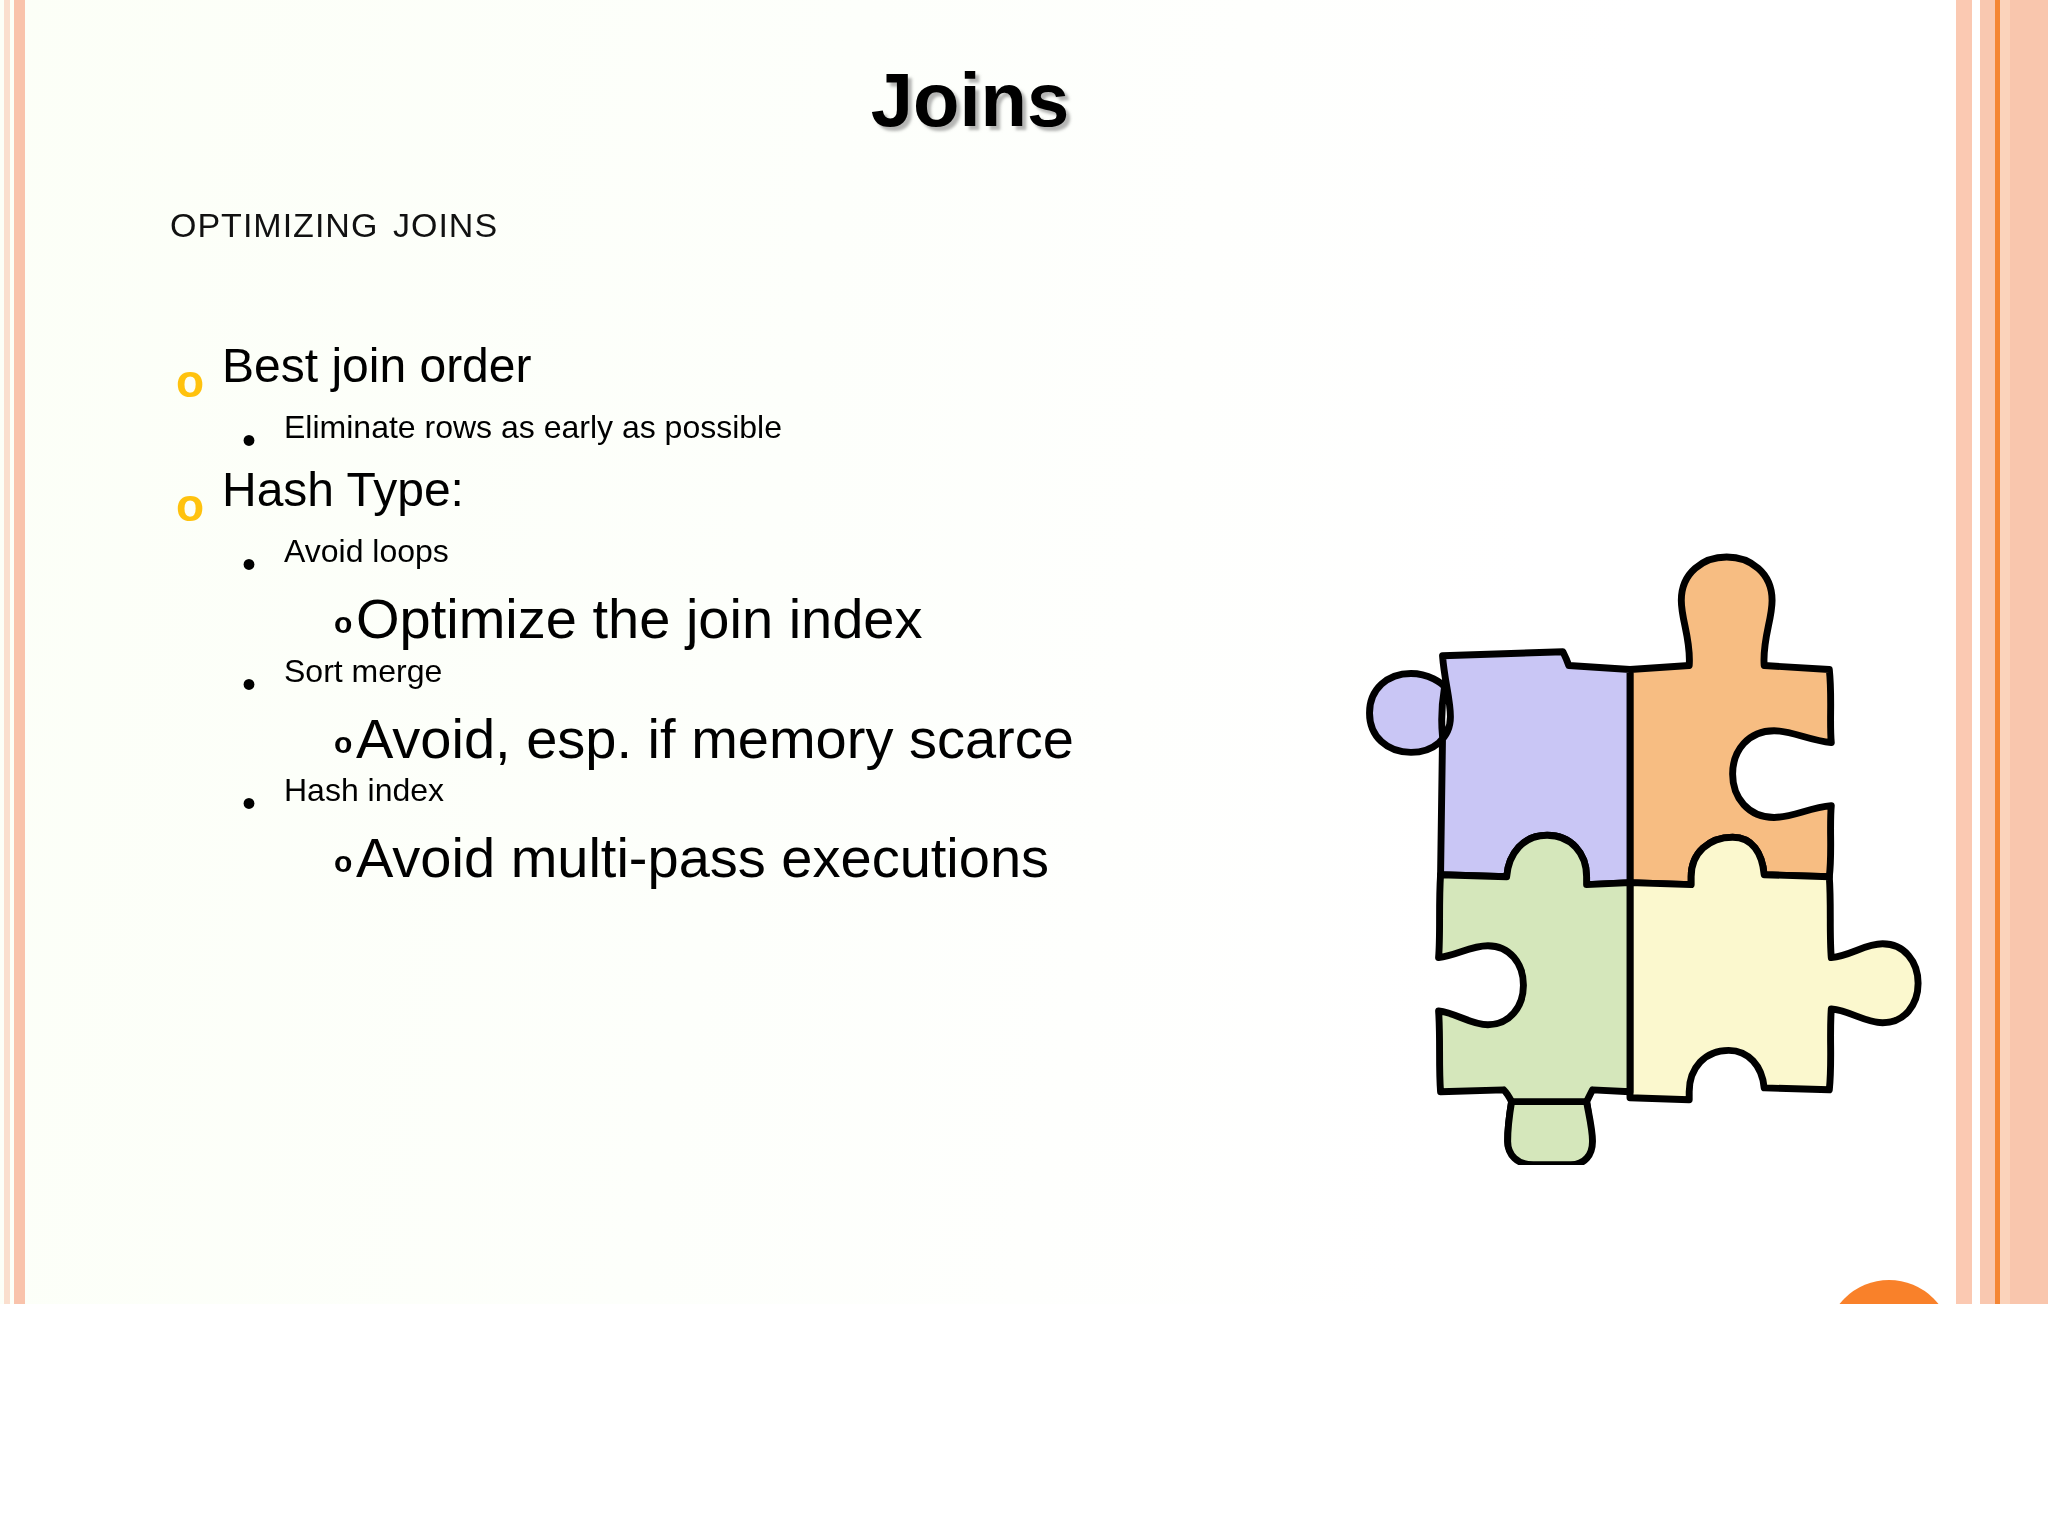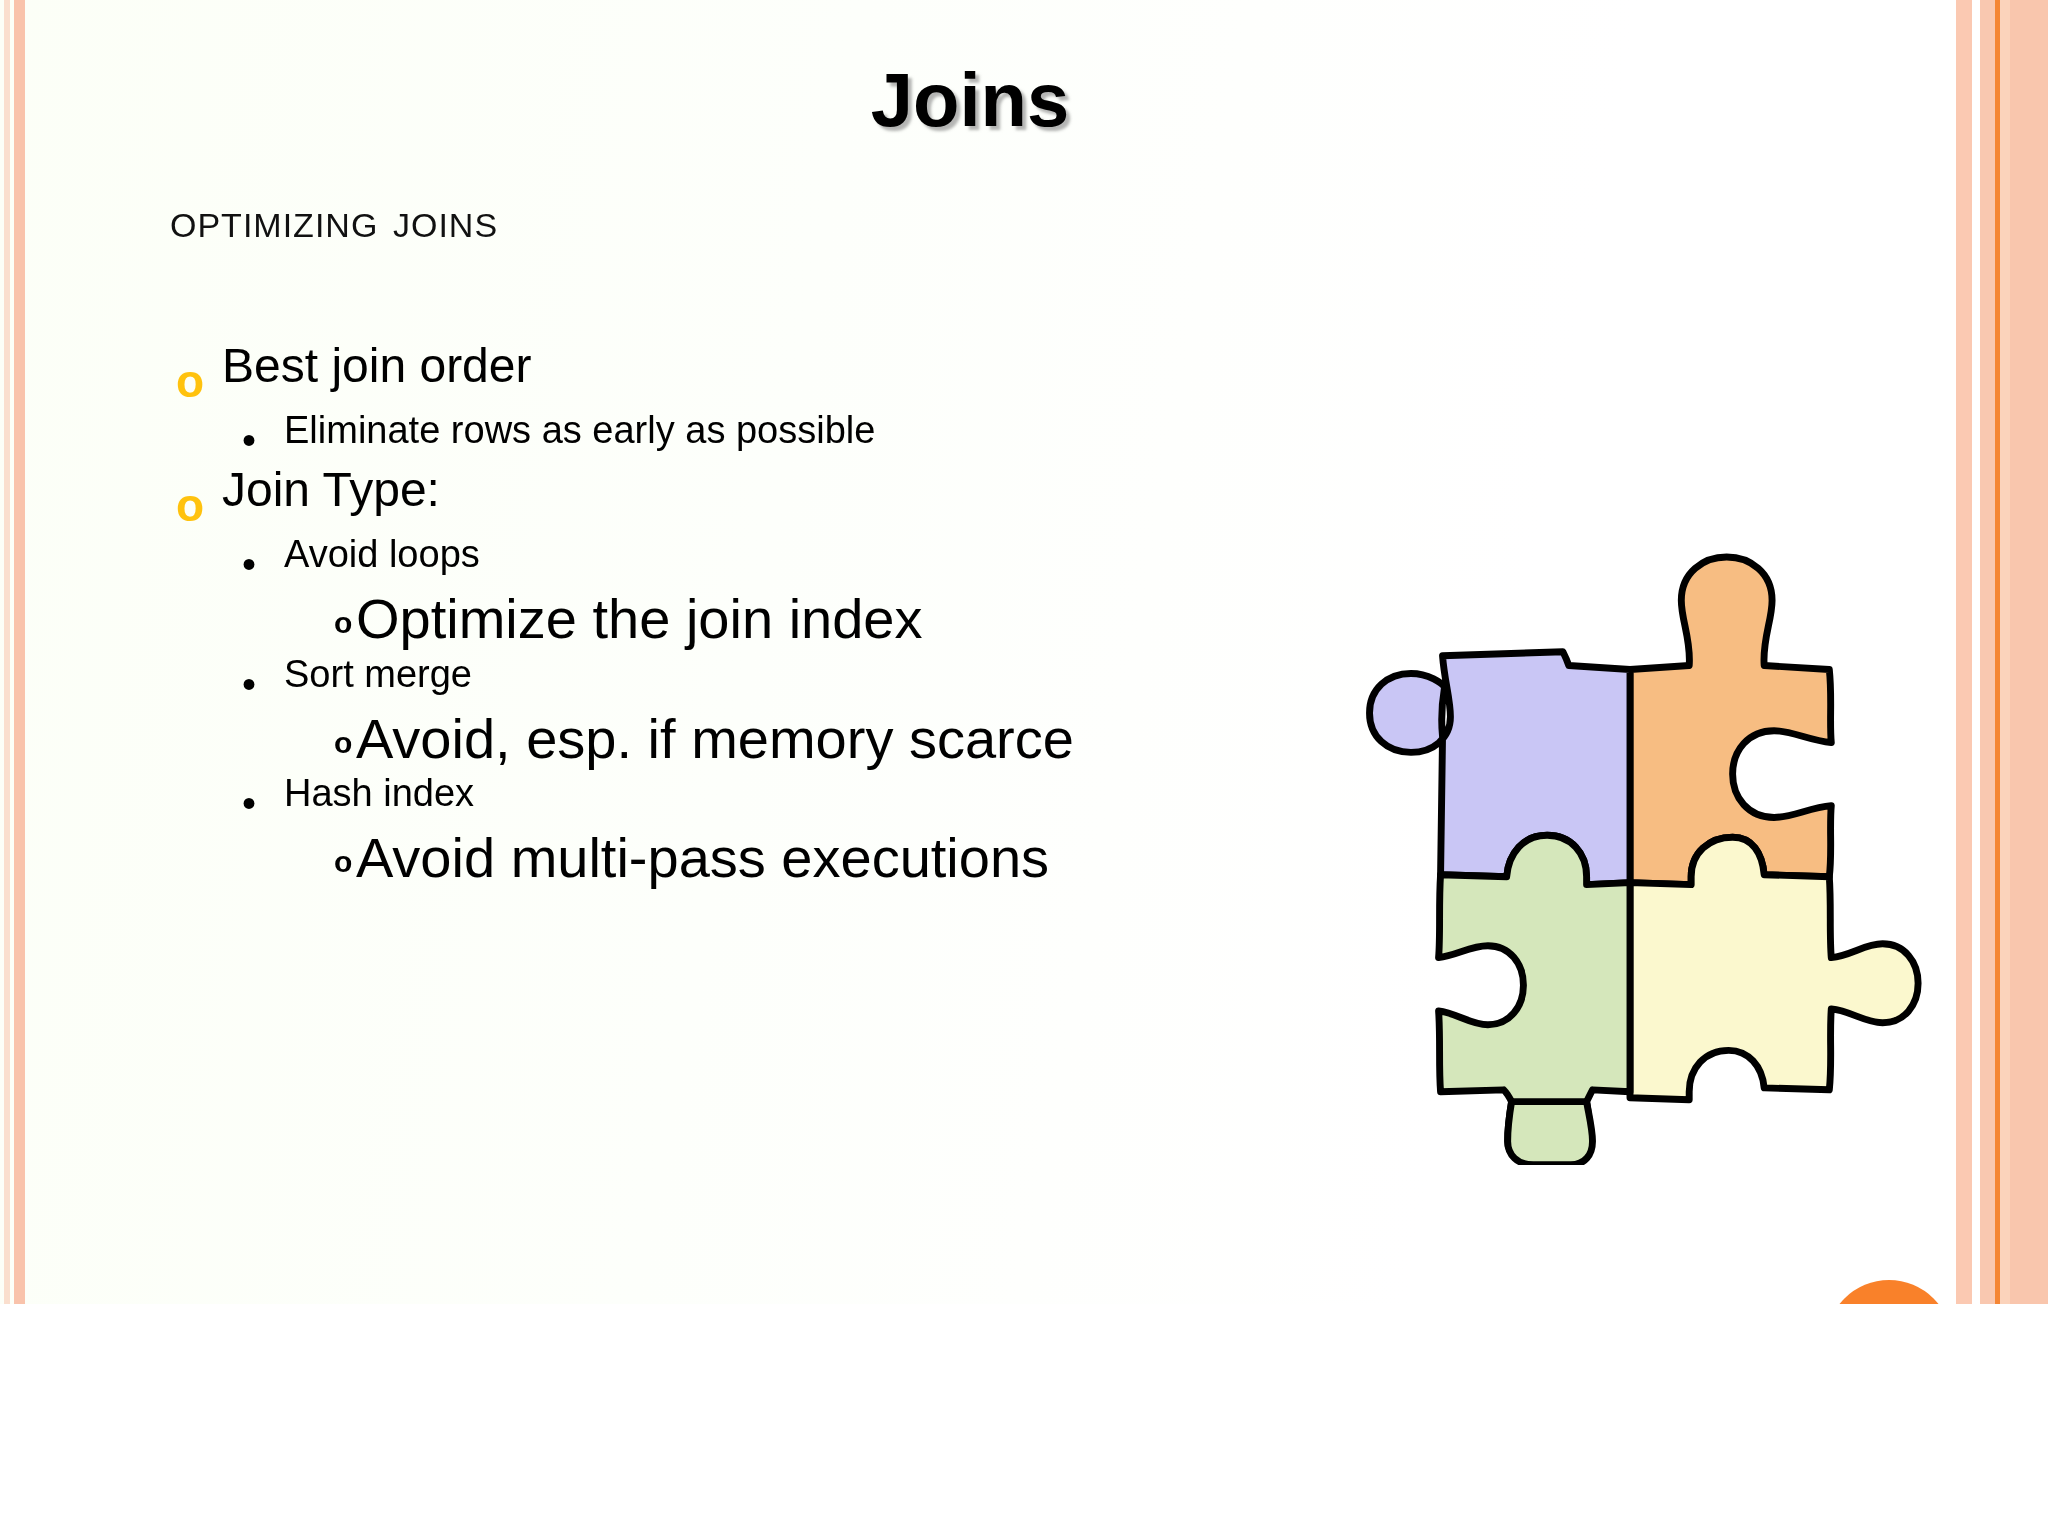--- a/index.html
+++ b/index.html
@@ -109,21 +109,21 @@
   }
   .lvl2 .bullet-mark {
     color: #000000;
     font-size: 40px;
     line-height: 1;
     width: 42px;
     flex: 0 0 42px;
     padding-top: 10px;
   }
   .lvl2 .bullet-text {
-    font-size: 38px;
+    font-size: 32px;
     line-height: 1.1;
     color: #000000;
   }
 
   
   .lvl3 {
     margin-left: 158px;
     margin-bottom: 4px;
   }
   .lvl3 .bullet-mark {
@@ -187,21 +187,21 @@
       <span class="bullet-text">Best join order</span>
     </div>
 
     <div class="bullet-row lvl2">
       <span class="bullet-mark">•</span>
       <span class="bullet-text">Eliminate rows as early as possible</span>
     </div>
 
     <div class="bullet-row lvl1">
       <span class="bullet-mark">o</span>
-      <span class="bullet-text">Join Type:</span>
+      <span class="bullet-text">Hash Type:</span>
     </div>
 
     <div class="bullet-row lvl2">
       <span class="bullet-mark">•</span>
       <span class="bullet-text">Avoid loops</span>
     </div>
 
     <div class="bullet-row lvl3">
       <span class="bullet-mark">o</span>
       <span class="bullet-text">Optimize the join index</span>

